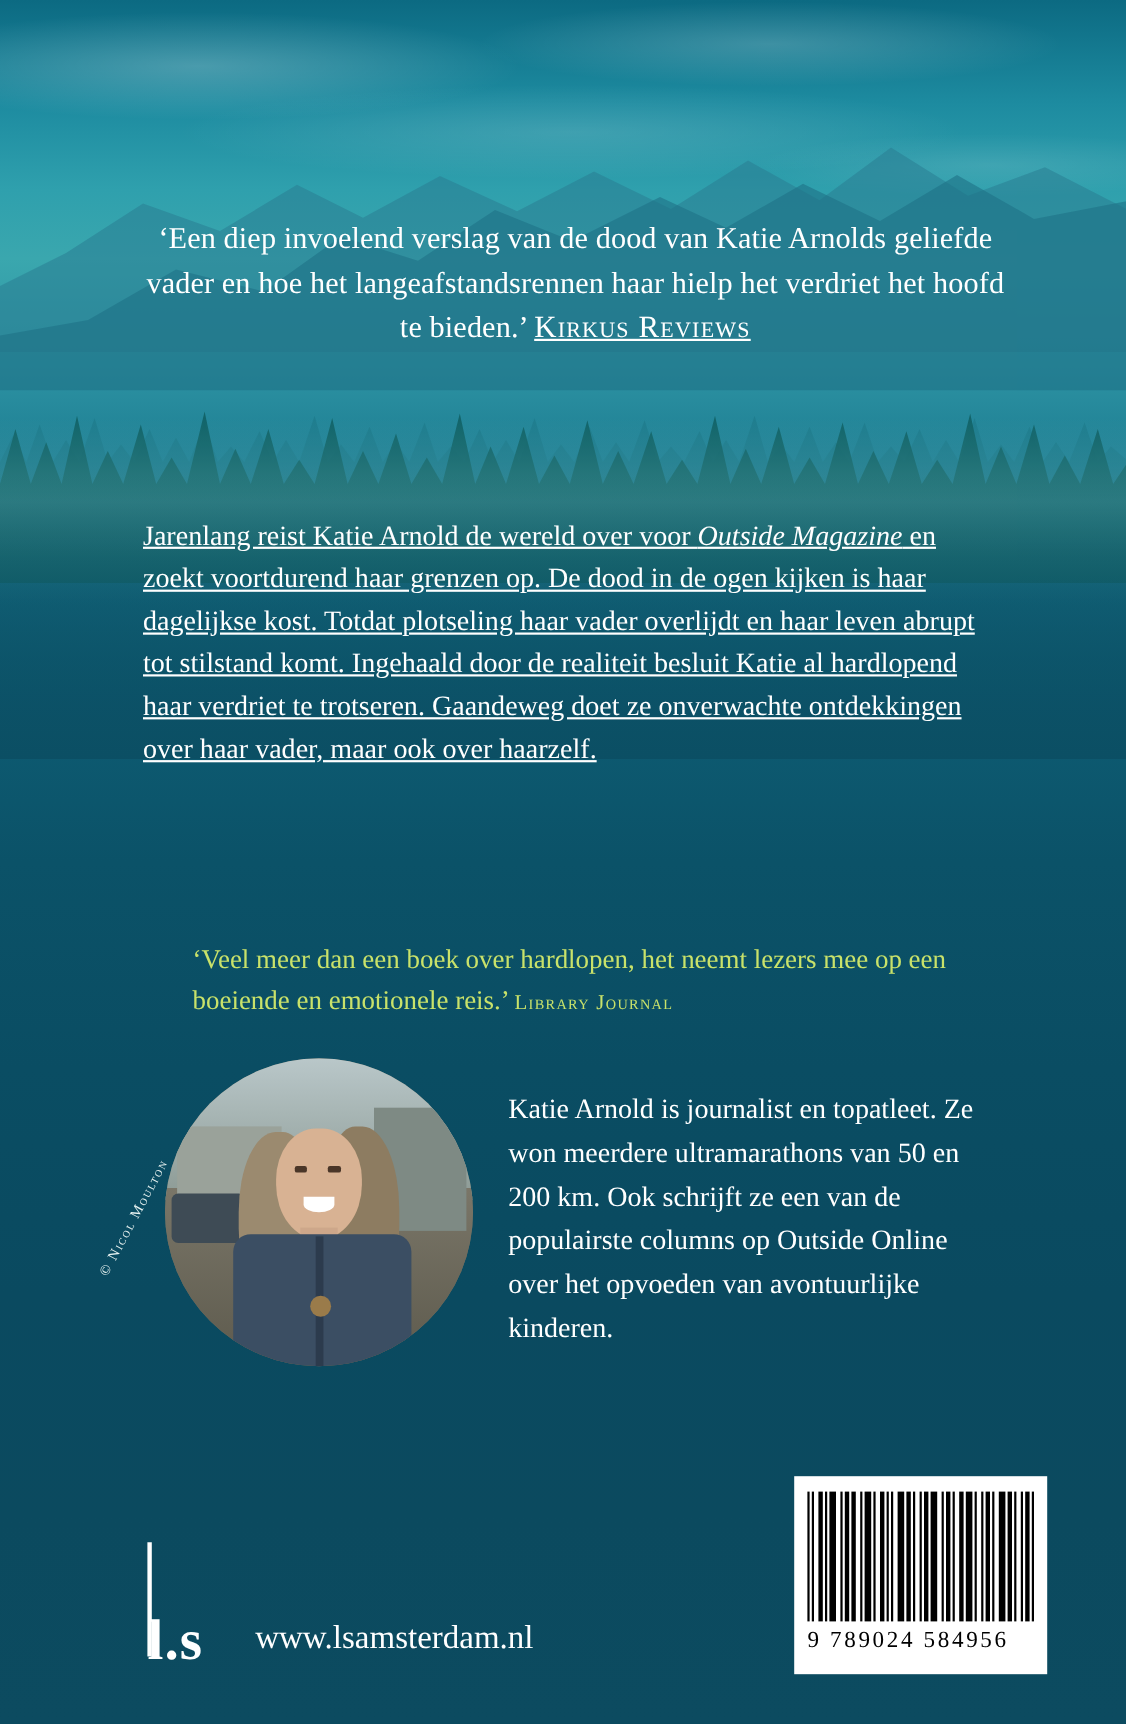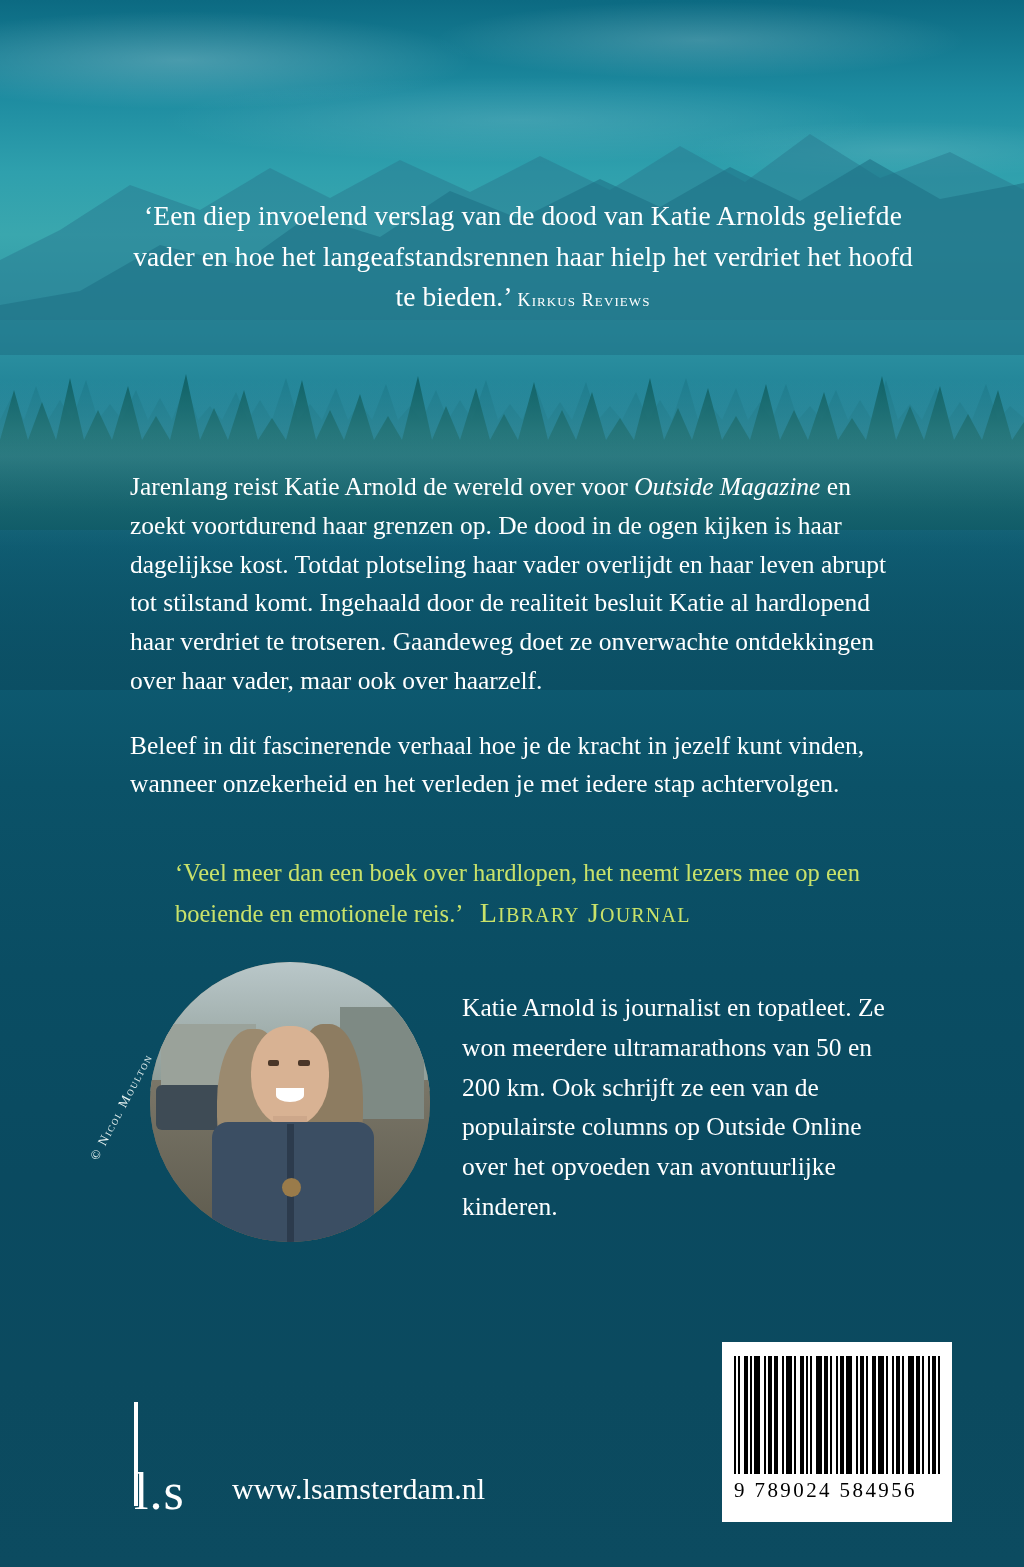--- a/index.html
+++ b/index.html
@@ -91,51 +91,51 @@
     top: 196px;
     width: 790px;
     text-align: center;
     font-size: 27.5px;
     line-height: 1.48;
     color: #ffffff;
     letter-spacing: 0.1px;
   }
   .pull-quote .src {
     font-variant: small-caps;
-    font-size: 18px;
+    font-size: 28px;
     letter-spacing: 1.1px;
     white-space: nowrap;
+    text-decoration: underline;
   }
 
   .blurb {
     position: absolute;
     left: 130px;
     top: 468px;
     width: 772px;
     font-size: 25.5px;
     line-height: 1.52;
     color: #ffffff;
   }
-  .blurb p { margin: 0 0 26px 0; }
+  .blurb p { margin: 0 0 26px 0; text-decoration: underline; }
   .blurb em { font-style: italic; }
 
   .quote2 {
     position: absolute;
     left: 175px;
     top: 855px;
     width: 700px;
     font-size: 24.5px;
     line-height: 1.5;
     color: #c9e26a;
   }
   .quote2 .src {
     font-variant: small-caps;
     letter-spacing: 1.2px;
-    font-size: 28px;
-    margin-left: 12px;
+    font-size: 19px;
   }
 
   
   .author-photo-wrap {
     position: absolute;
     left: 150px;
     top: 962px;
     width: 280px;
     height: 280px;
   }
@@ -244,20 +244,21 @@
     height: 110px;
     color: #ffffff;
   }
   .logo-text {
     position: absolute;
     left: 134px;
     top: 1462px;
     font-size: 23px;
     color: #ffffff;
     letter-spacing: 0.2px;
+    font-weight: bold;
   }
   .url {
     position: absolute;
     left: 232px;
     top: 1472px;
     font-size: 30px;
     color: #ffffff;
   }
 
   .barcode {
@@ -321,21 +322,20 @@
 
   <div class="content">
 
     <div class="pull-quote">
       <span>‘Een diep invoelend verslag van de dood van Katie Arnolds geliefde vader en hoe het langeafstandsrennen haar hielp het verdriet het hoofd te bieden.’</span>
       <span class="src">Kirkus Reviews</span>
     </div>
 
     <div class="blurb">
       <p><span>Jarenlang reist Katie Arnold de wereld over voor </span><em>Outside Magazine</em><span> en zoekt voortdurend haar grenzen op. De dood in de ogen kijken is haar dagelijkse kost. Totdat plotseling haar vader overlijdt en haar leven abrupt tot stilstand komt. Ingehaald door de realiteit besluit Katie al hardlopend haar verdriet te trotseren. Gaandeweg doet ze onverwachte ontdekkingen over haar vader, maar ook over haarzelf.</span></p>
-      <p>Beleef in dit fascinerende verhaal hoe je de kracht in jezelf kunt vinden, wanneer onzekerheid en het verleden je met iedere stap achtervolgen.</p>
     </div>
 
     <div class="quote2">
       <span>‘Veel meer dan een boek over hardlopen, het neemt lezers mee op een boeiende en emotionele reis.’</span>
       <span class="src">Library Journal</span>
     </div>
 
     <div class="author-photo-wrap">
       <div class="author-photo">
         <div class="ph-sky"></div>

